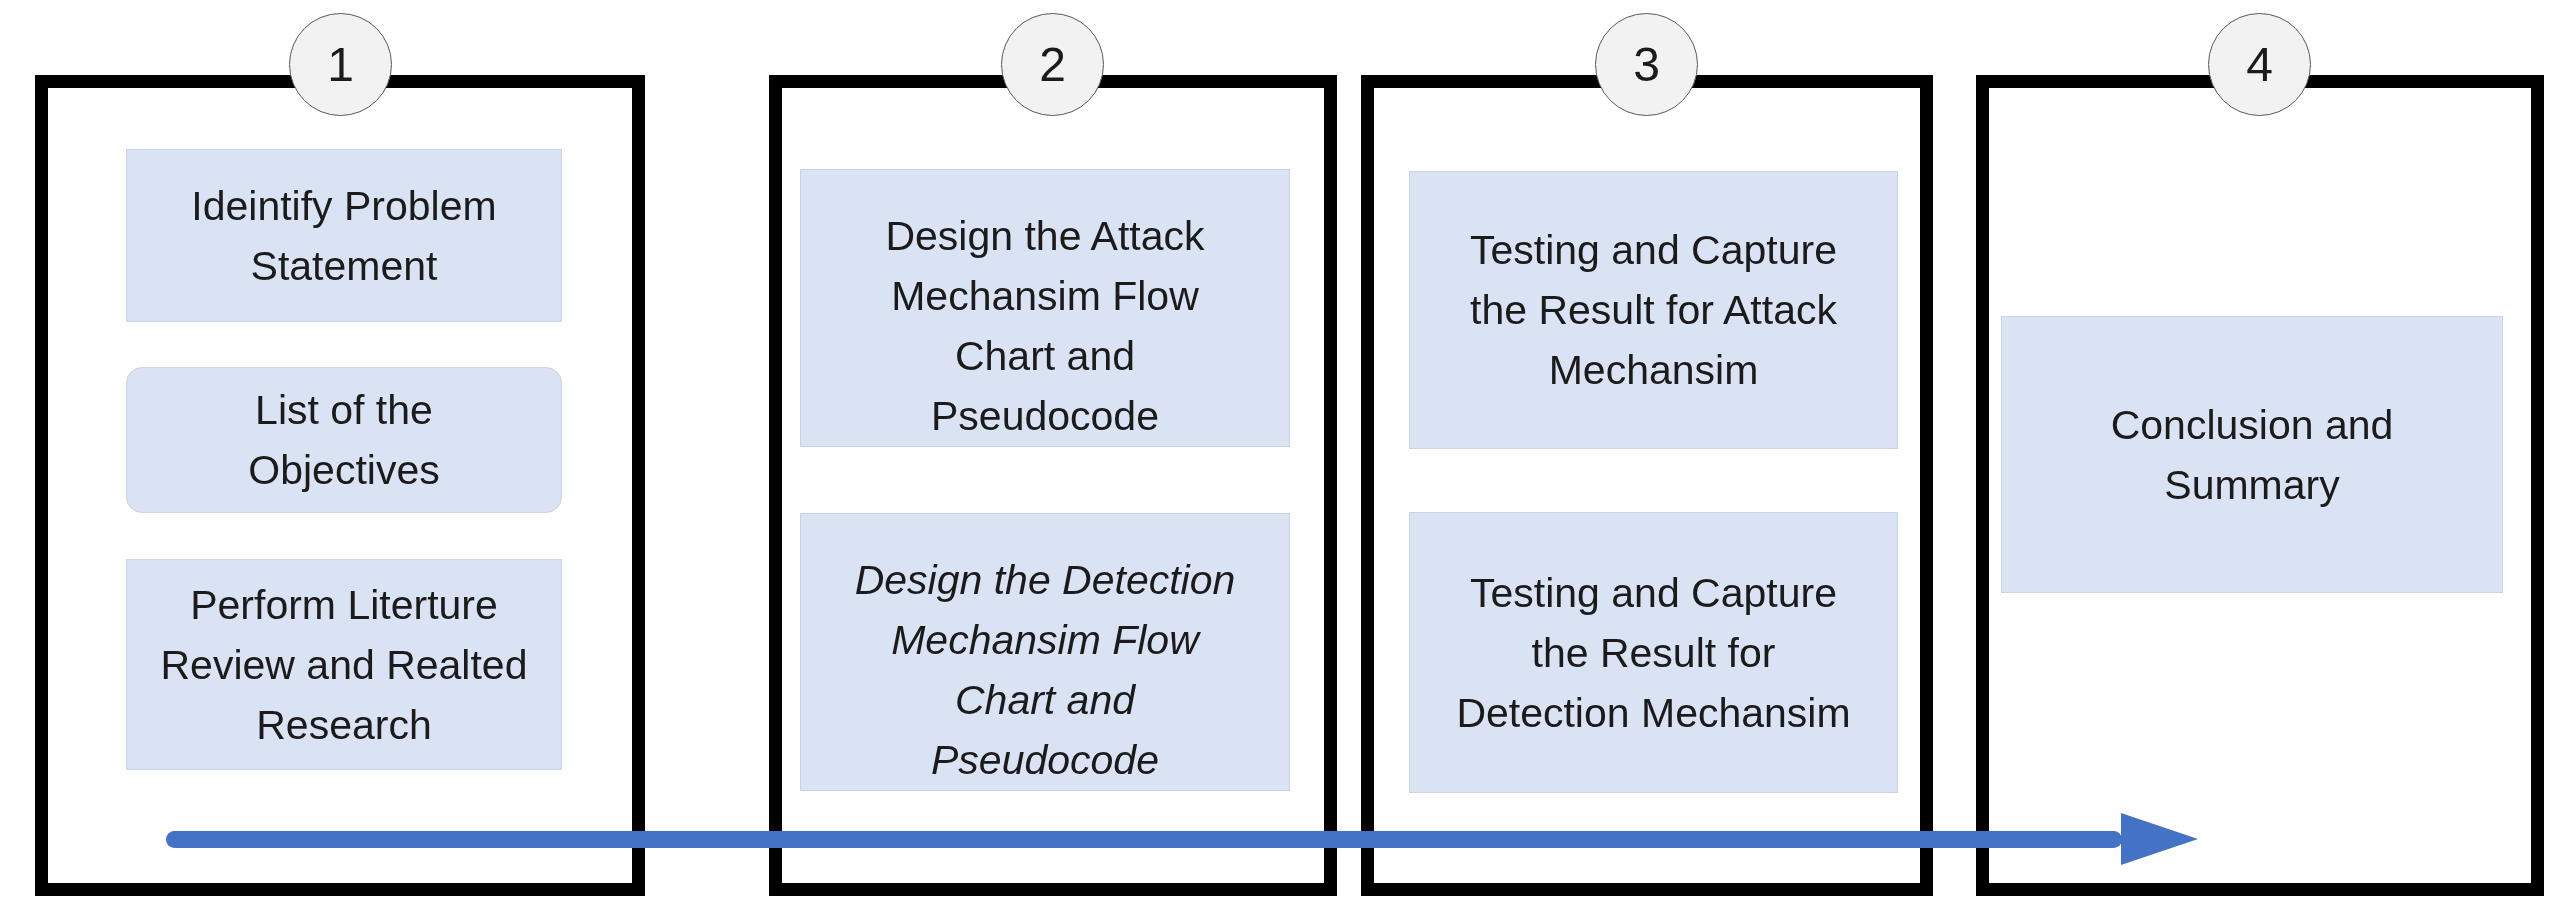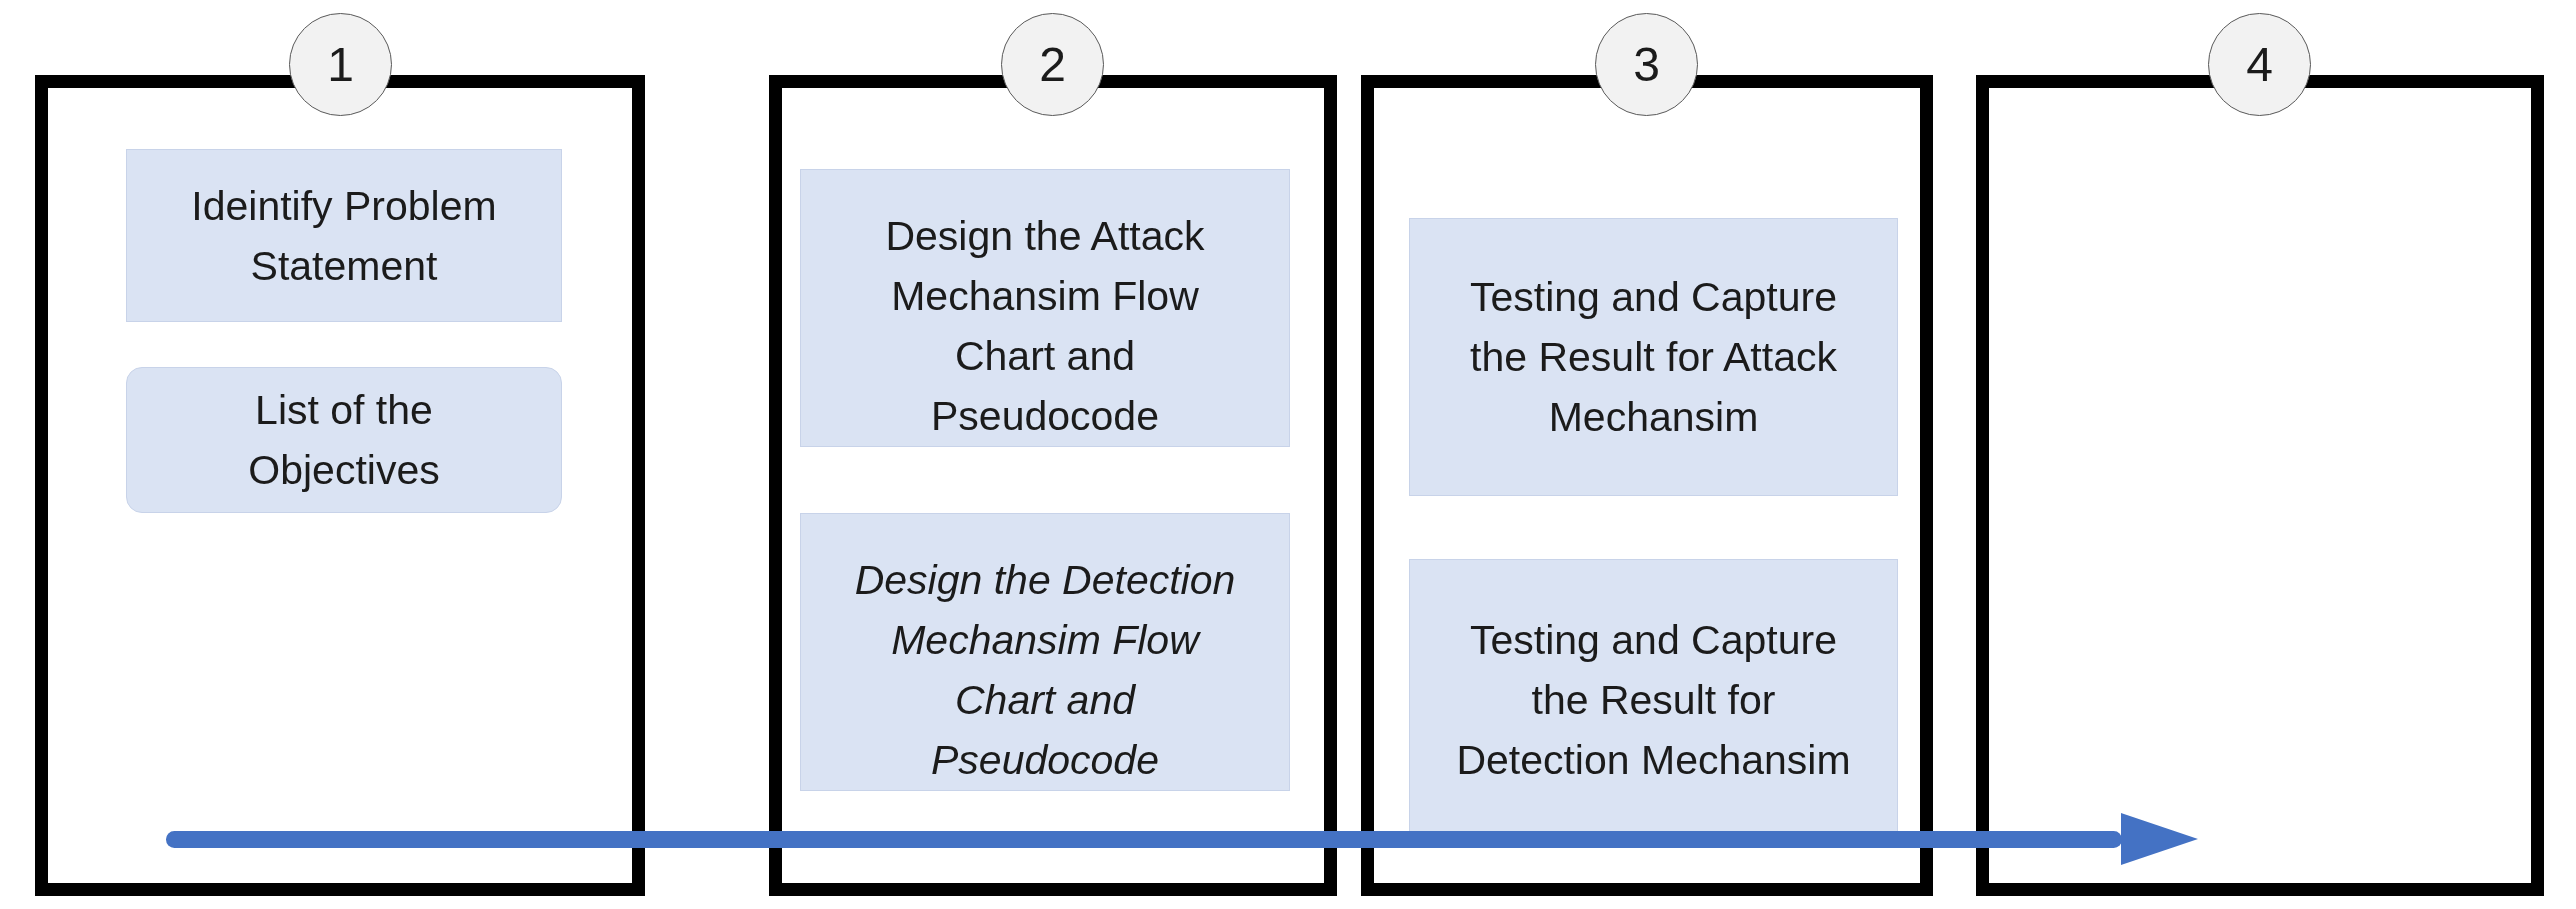--- a/index.html
+++ b/index.html
@@ -58,21 +58,21 @@
     white-space:pre-line;
     z-index:2;
   }
   .p1t{left:126px;width:436px;}
   .p1t1{top:149px;height:173px;}
   .p1t2{top:367px;height:146px;border-radius:16px;}
   .p1t3{top:559px;height:211px;}
   .p2t{left:800px;width:490px;align-items:flex-end;}
   .p2t1{top:169px;height:278px;}
   .p2t2{top:513px;height:278px;font-style:italic;}
-  .p3t{left:1409px;width:489px;margin-top:47px;}
+  .p3t{left:1409px;width:489px;}
   .p3t1{top:171px;height:278px;}
   .p3t2{top:512px;height:281px;}
   .p4t{left:2001px;width:502px;}
   .p4t1{top:316px;height:277px;}
   .arrow-shaft{
     position:absolute;
     left:166px;top:831px;
     width:1956px;height:16.6px;
     border-radius:8.3px;
     background:var(--accent-arrow);
@@ -112,20 +112,25 @@
   </div>
 
   <div class="task-box p1t p1t1">
     <span>Ideintify Problem
 Statement</span>
   </div>
   <div class="task-box p1t p1t2">
     <span>List of the
 Objectives</span>
   </div>
+  <div class="task-box p1t p1t3">
+    <span>Perform Literture
+Review and Realted
+Research</span>
+  </div>
 
   <div class="task-box p2t p2t1">
     <span>Design the Attack
 Mechansim Flow
 Chart and
 Pseudocode</span>
   </div>
   <div class="task-box p2t p2t2">
     <span>Design the Detection
 Mechansim Flow
@@ -137,18 +142,22 @@
     <span>Testing and Capture
 the Result for Attack
 Mechansim</span>
   </div>
   <div class="task-box p3t p3t2">
     <span>Testing and Capture
 the Result for
 Detection Mechansim</span>
   </div>
 
+  <div class="task-box p4t p4t1">
+    <span>Conclusion and
+Summary</span>
+  </div>
 
   <div class="arrow-shaft"></div>
   <div class="arrow-head"></div>
 
 </div>
 
 
 </body></html>

